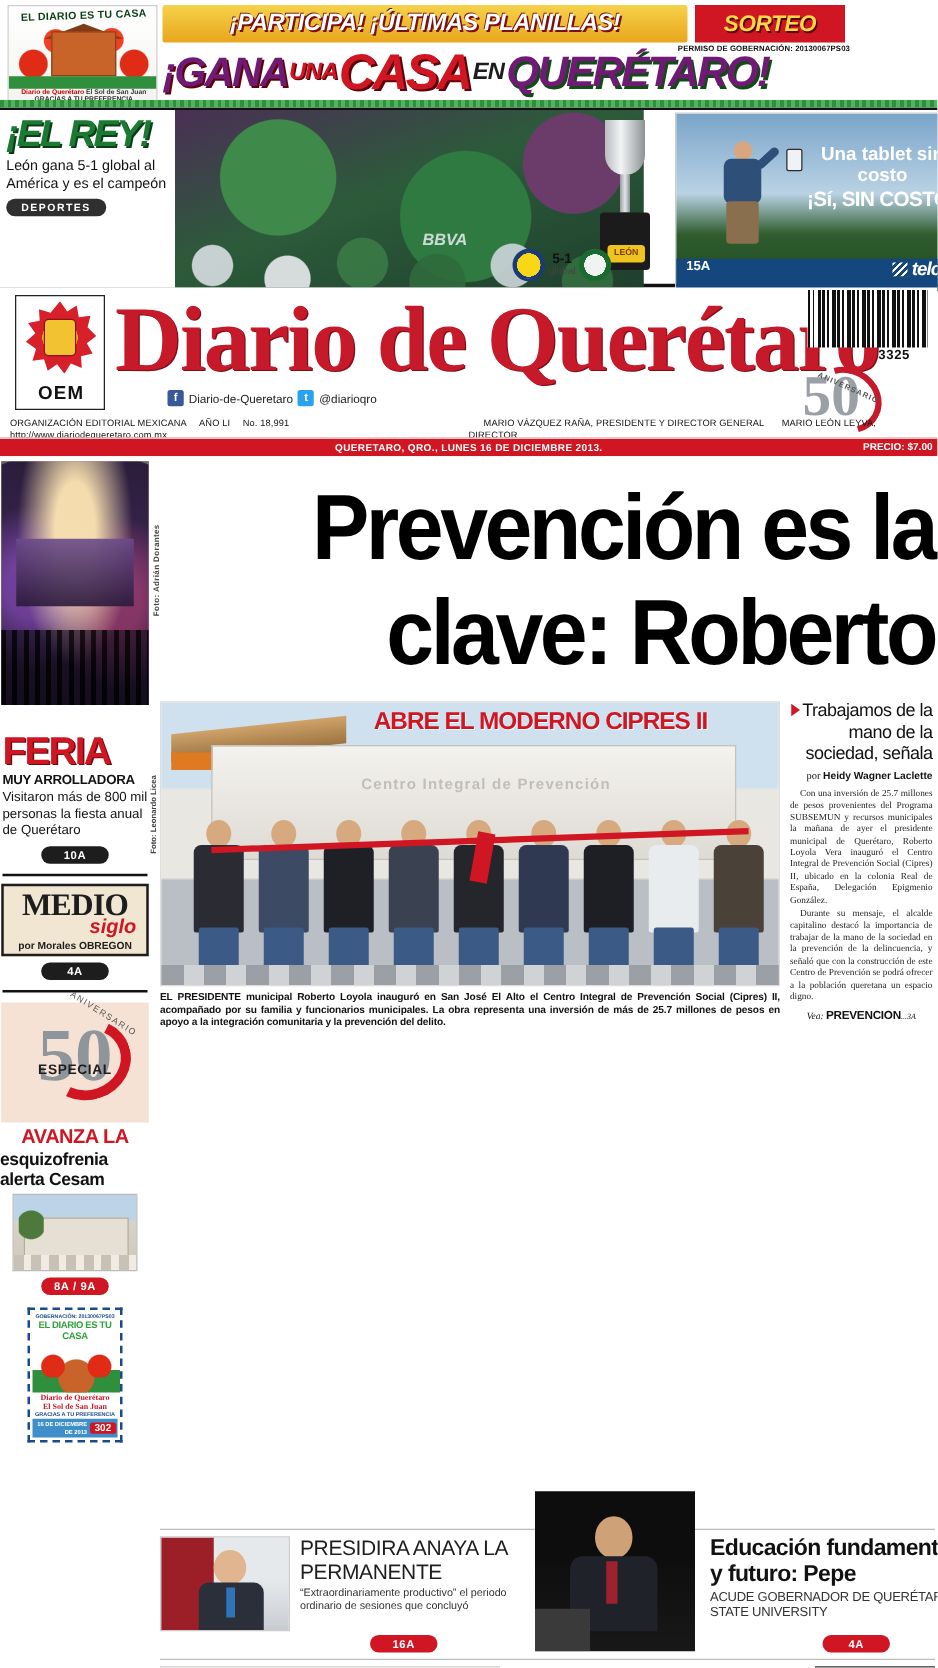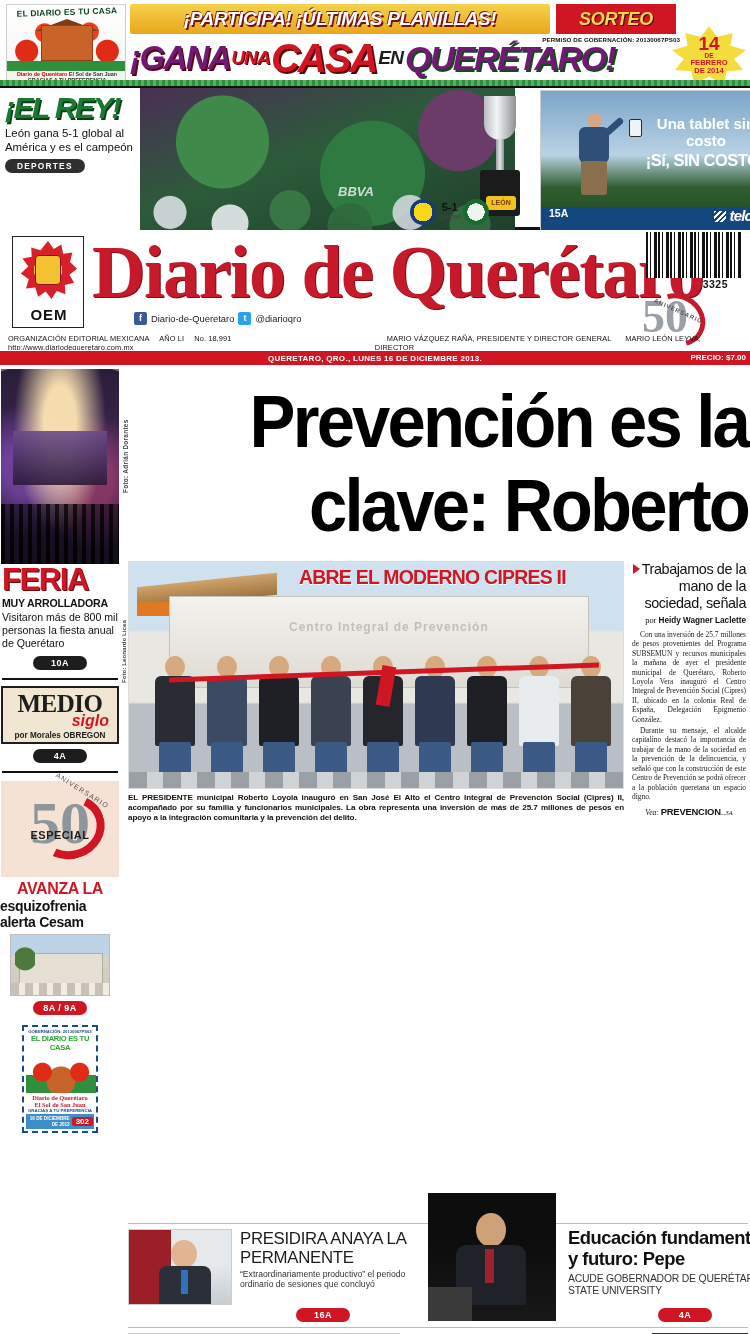--- a/index.html
+++ b/index.html
@@ -326,21 +326,21 @@
     background:
       linear-gradient(200deg, rgba(255,255,210,.35) 0 2px, transparent 3px),
       linear-gradient(160deg, rgba(255,255,210,.3) 0 2px, transparent 3px);
   }
   .lphoto .crowd2 {
     position:absolute; left:0; bottom:0; width:118px; height:60px;
     background: repeating-linear-gradient(90deg, rgba(0,0,0,.85) 0 4px, rgba(20,14,30,.6) 4px 9px);
   }
   .feria-t {
     font-size:31px; font-weight:bold; color:#cf1622; letter-spacing:-1.4px;
-    line-height:32px; margin:0 0 0 2px;
+    line-height:32px; margin:21px 0 0 2px;
     text-shadow: 1.2px 1.2px 0 #6f0a12;
   }
   .feria-s {
     font-size:10.6px; font-weight:bold; color:#111; margin:1px 0 0 2px;
     letter-spacing:-.2px;
   }
   .feria-b {
     font-size:10.6px; color:#111; line-height:13.2px; margin:2px 0 0 2px;
   }
   .pagepill {
@@ -623,26 +623,20 @@
     <div class="promo-permiso">PERMISO DE GOBERNACIÓN: 20130067PS03</div>
 
     <div class="promo-main">
       <span class="pm-1">¡GANA</span>
       <span class="pm-2">UNA</span>
       <span class="pm-3">CASA</span>
       <span class="pm-4">EN</span>
       <span class="pm-5">QUERÉTARO!</span>
     </div>
 
-    <div class="promo-star">
-      <div class="ps-day">14</div>
-      <div class="ps-de">DE</div>
-      <div class="ps-mo">FEBRERO</div>
-      <div class="ps-mo">DE 2014</div>
-    </div>
     <div class="promo-grass"></div>
   </div>
 
   <div class="band">
     <div class="band-rey">
       <div class="rey-title">¡EL REY!</div>
       <div class="rey-sub">León gana 5-1 global al América y es el campeón</div>
       <div class="rey-tag">DEPORTES</div>
     </div>
 

